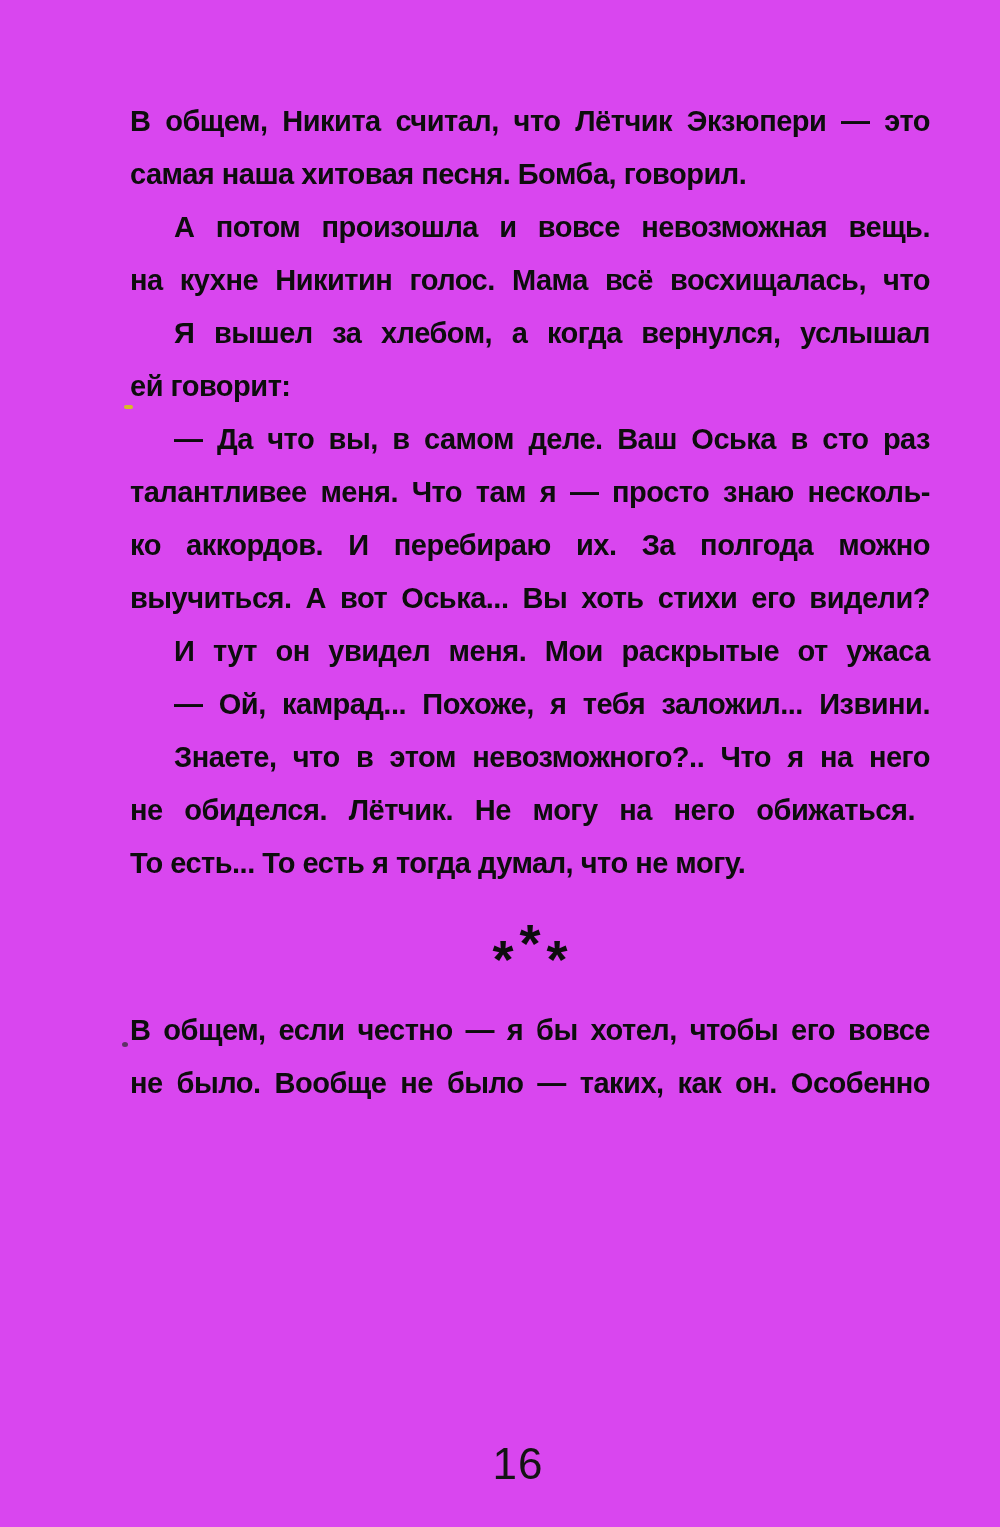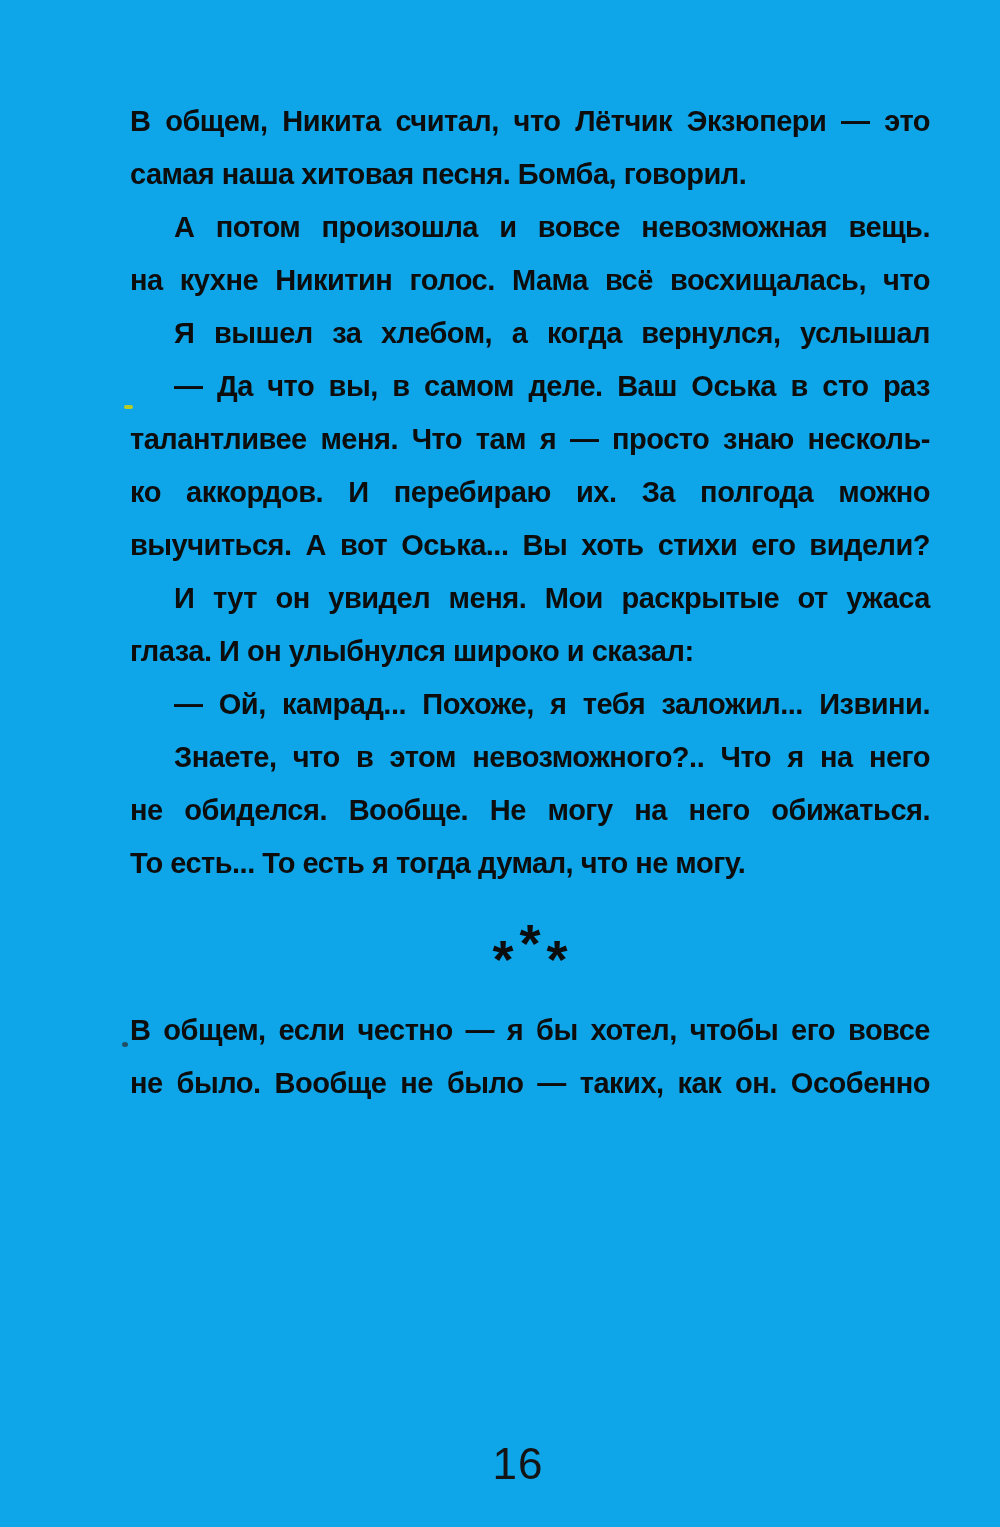--- a/index.html
+++ b/index.html
@@ -4,21 +4,21 @@
 <style>
   html, body {
     margin: 0;
     padding: 0;
     background: #ffffff;
   }
   .page {
     position: relative;
     width: 1000px;
     height: 1527px;
-    background: #0ea5e9;
+    background: #d946ef;
     overflow: hidden;
     font-family: "Liberation Sans", sans-serif;
     color: #0d0d0d;
   }
   .text-block {
     position: absolute;
     left: 130px;
     top: 95px;
     width: 800px;
   }
@@ -90,29 +90,29 @@
   <div class="speck-yellow"></div>
   <div class="speck-dark"></div>
 
   <div class="text-block">
     <div id="block-before">
         <div class="line" style="word-spacing: 7.19px;"><span>В общем, Никита считал, что Лётчик Экзюпери — это</span></div>
         <div class="line"><span>самая наша хитовая песня. Бомба, говорил.</span></div>
         <div class="line indent" style="word-spacing: 13.71px;"><span>А потом произошла и вовсе невозможная вещь.</span></div>
         <div class="line" style="word-spacing: 9.6px;"><span>на кухне Никитин голос. Мама всё восхищалась, что</span></div>
         <div class="line indent" style="word-spacing: 12px;"><span>Я вышел за хлебом, а когда вернулся, услышал</span></div>
+        <div class="line"><span>ей говорит:</span></div>
         <div class="line indent" style="word-spacing: 6.91px;"><span>— Да что вы, в самом деле. Ваш Оська в сто раз</span></div>
         <div class="line" style="word-spacing: 6.15px;"><span>талантливее меня. Что там я — просто знаю несколь-</span></div>
         <div class="line" style="word-spacing: 17.64px;"><span>ко аккордов. И перебираю их. За полгода можно</span></div>
         <div class="line" style="word-spacing: 6.46px;"><span>выучиться. А вот Оська... Вы хоть стихи его видели?</span></div>
         <div class="line indent" style="word-spacing: 10.99px;"><span>И тут он увидел меня. Мои раскрытые от ужаса</span></div>
-        <div class="line"><span>глаза. И он улыбнулся широко и сказал:</span></div>
         <div class="line indent" style="word-spacing: 8.72px;"><span>— Ой, камрад... Похоже, я тебя заложил... Извини.</span></div>
         <div class="line indent" style="word-spacing: 8.76px;"><span>Знаете, что в этом невозможного?.. Что я на него</span></div>
-        <div class="line" style="word-spacing: 14.14px;"><span>не обиделся. Вообще. Не могу на него обижаться.</span></div>
+        <div class="line" style="word-spacing: 14.14px;"><span>не обиделся. Лётчик. Не могу на него обижаться.</span></div>
         <div class="line"><span>То есть... То есть я тогда думал, что не могу.</span></div>
       </div>
 
     <div class="separator">
       <span class="ast side">*</span>
       <span class="ast mid">*</span>
       <span class="ast side">*</span>
     </div>
 
     <div id="block-after">

